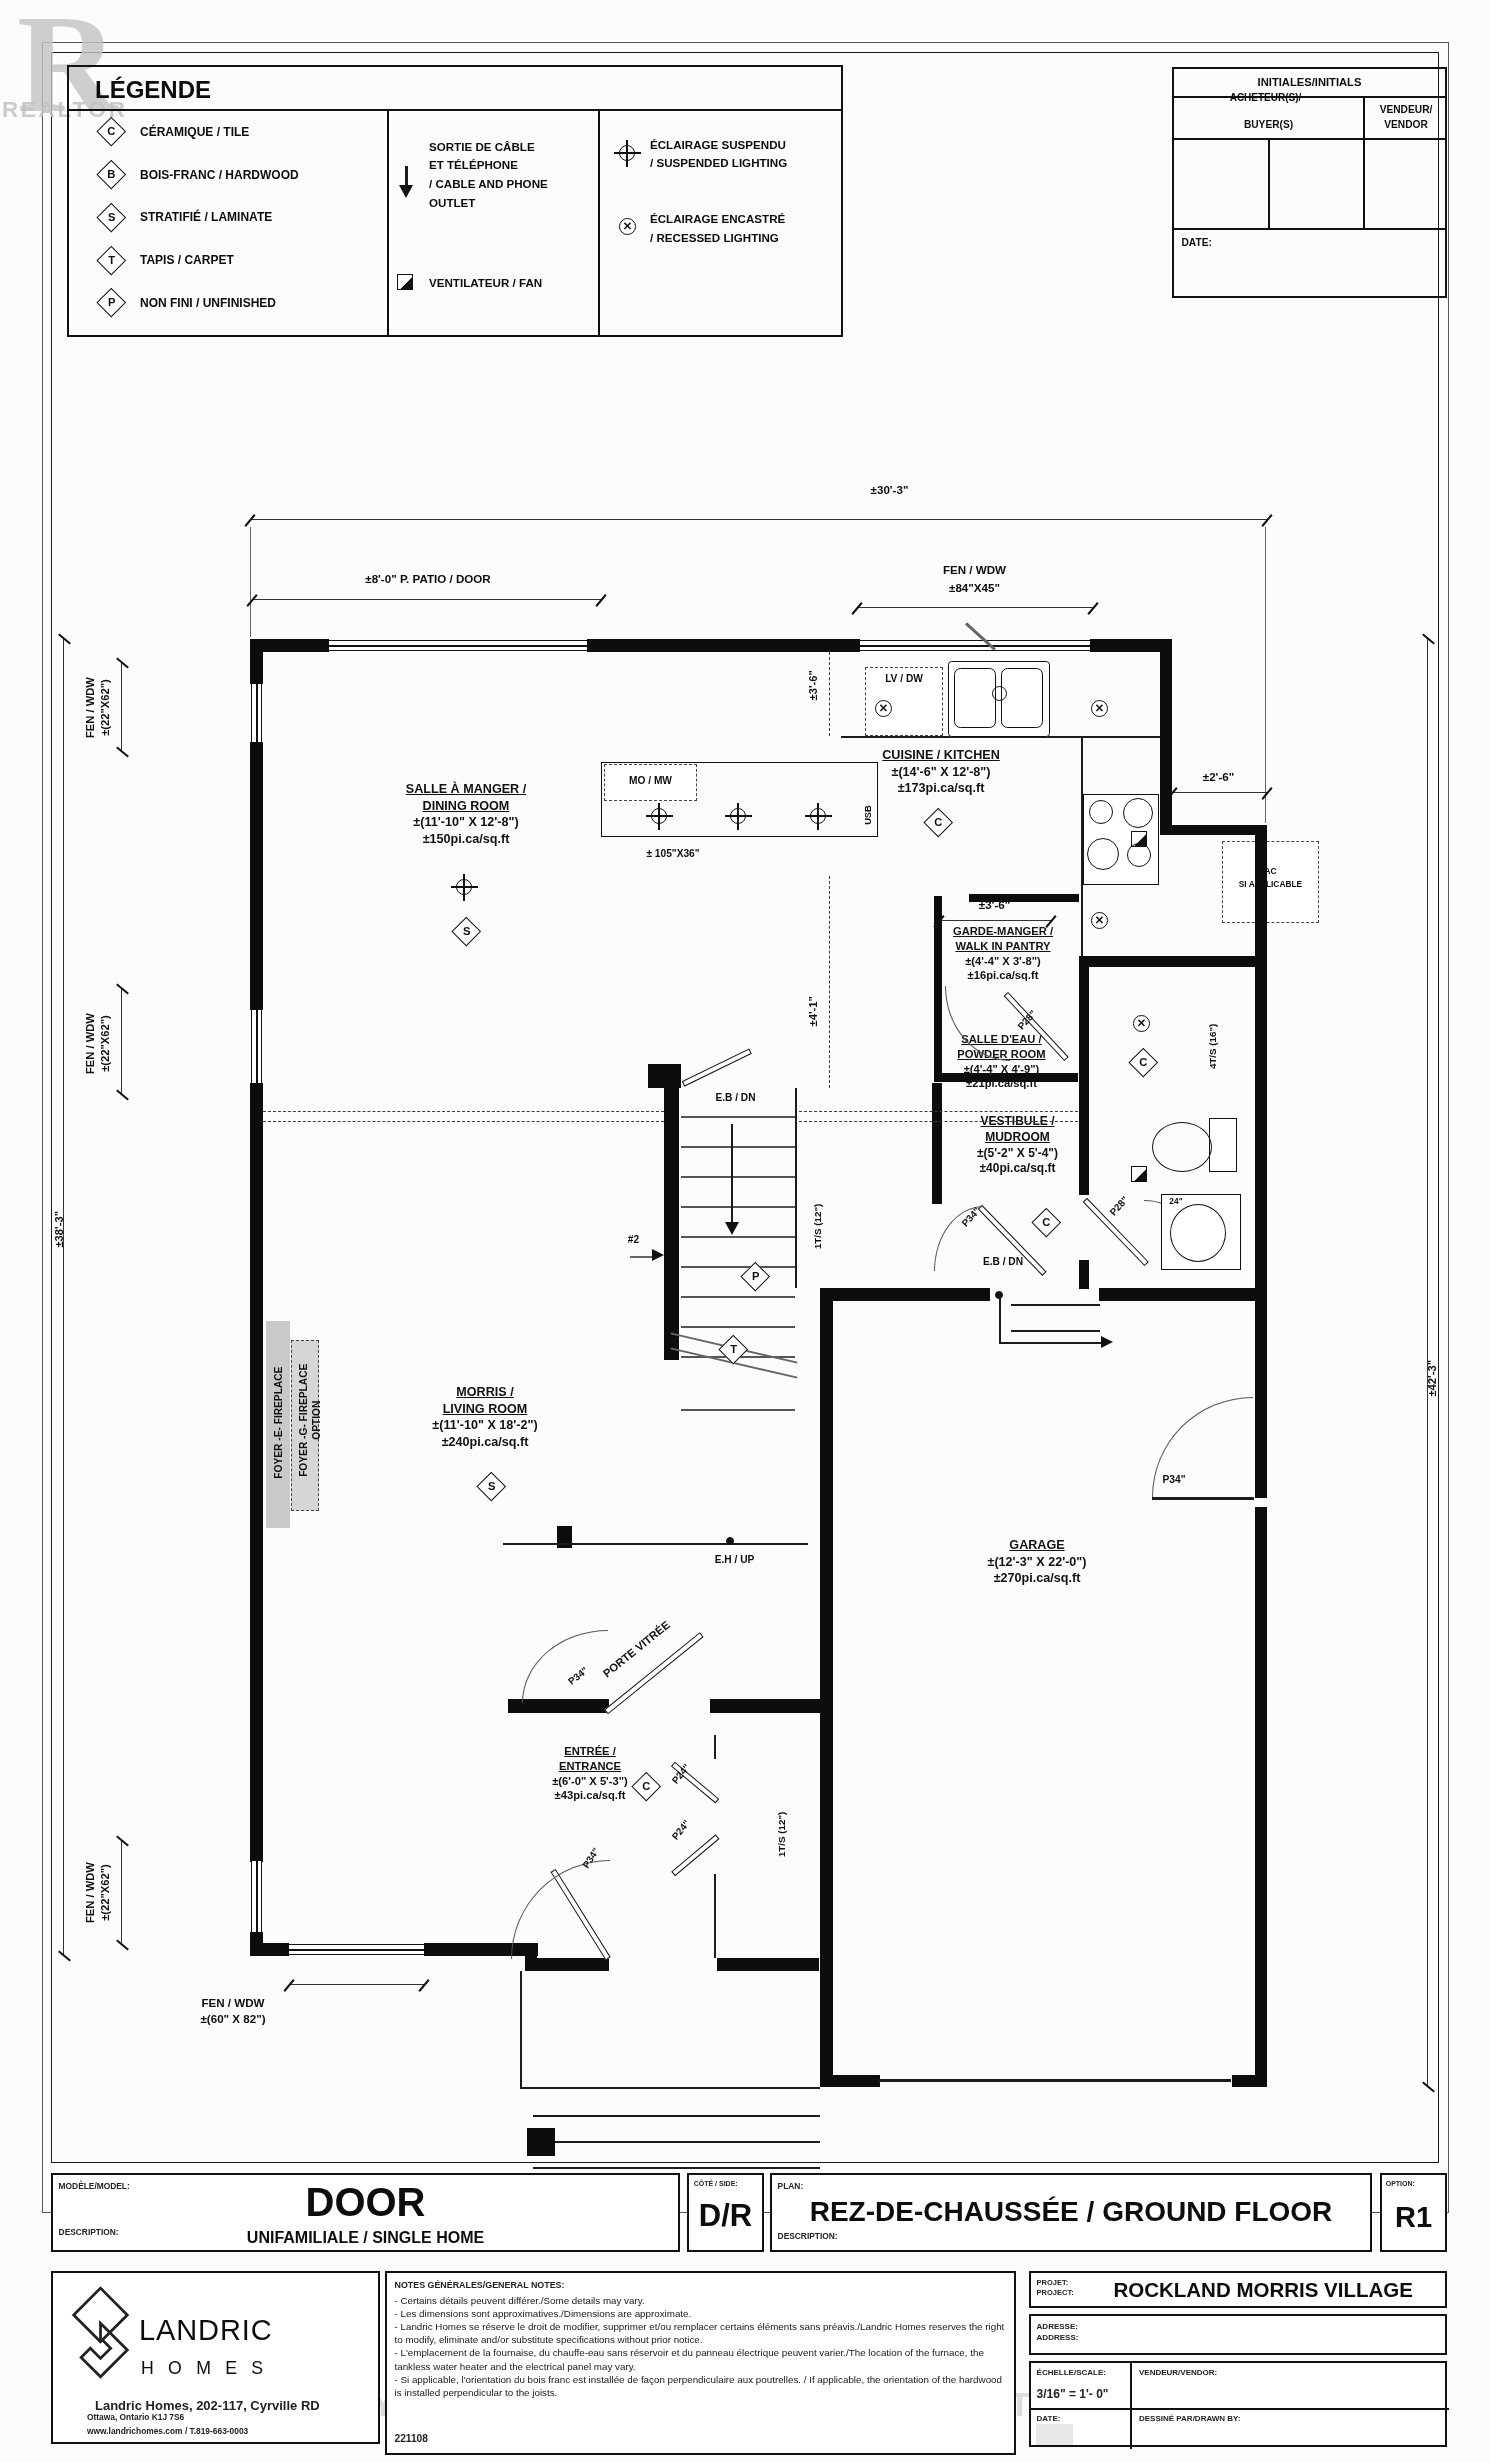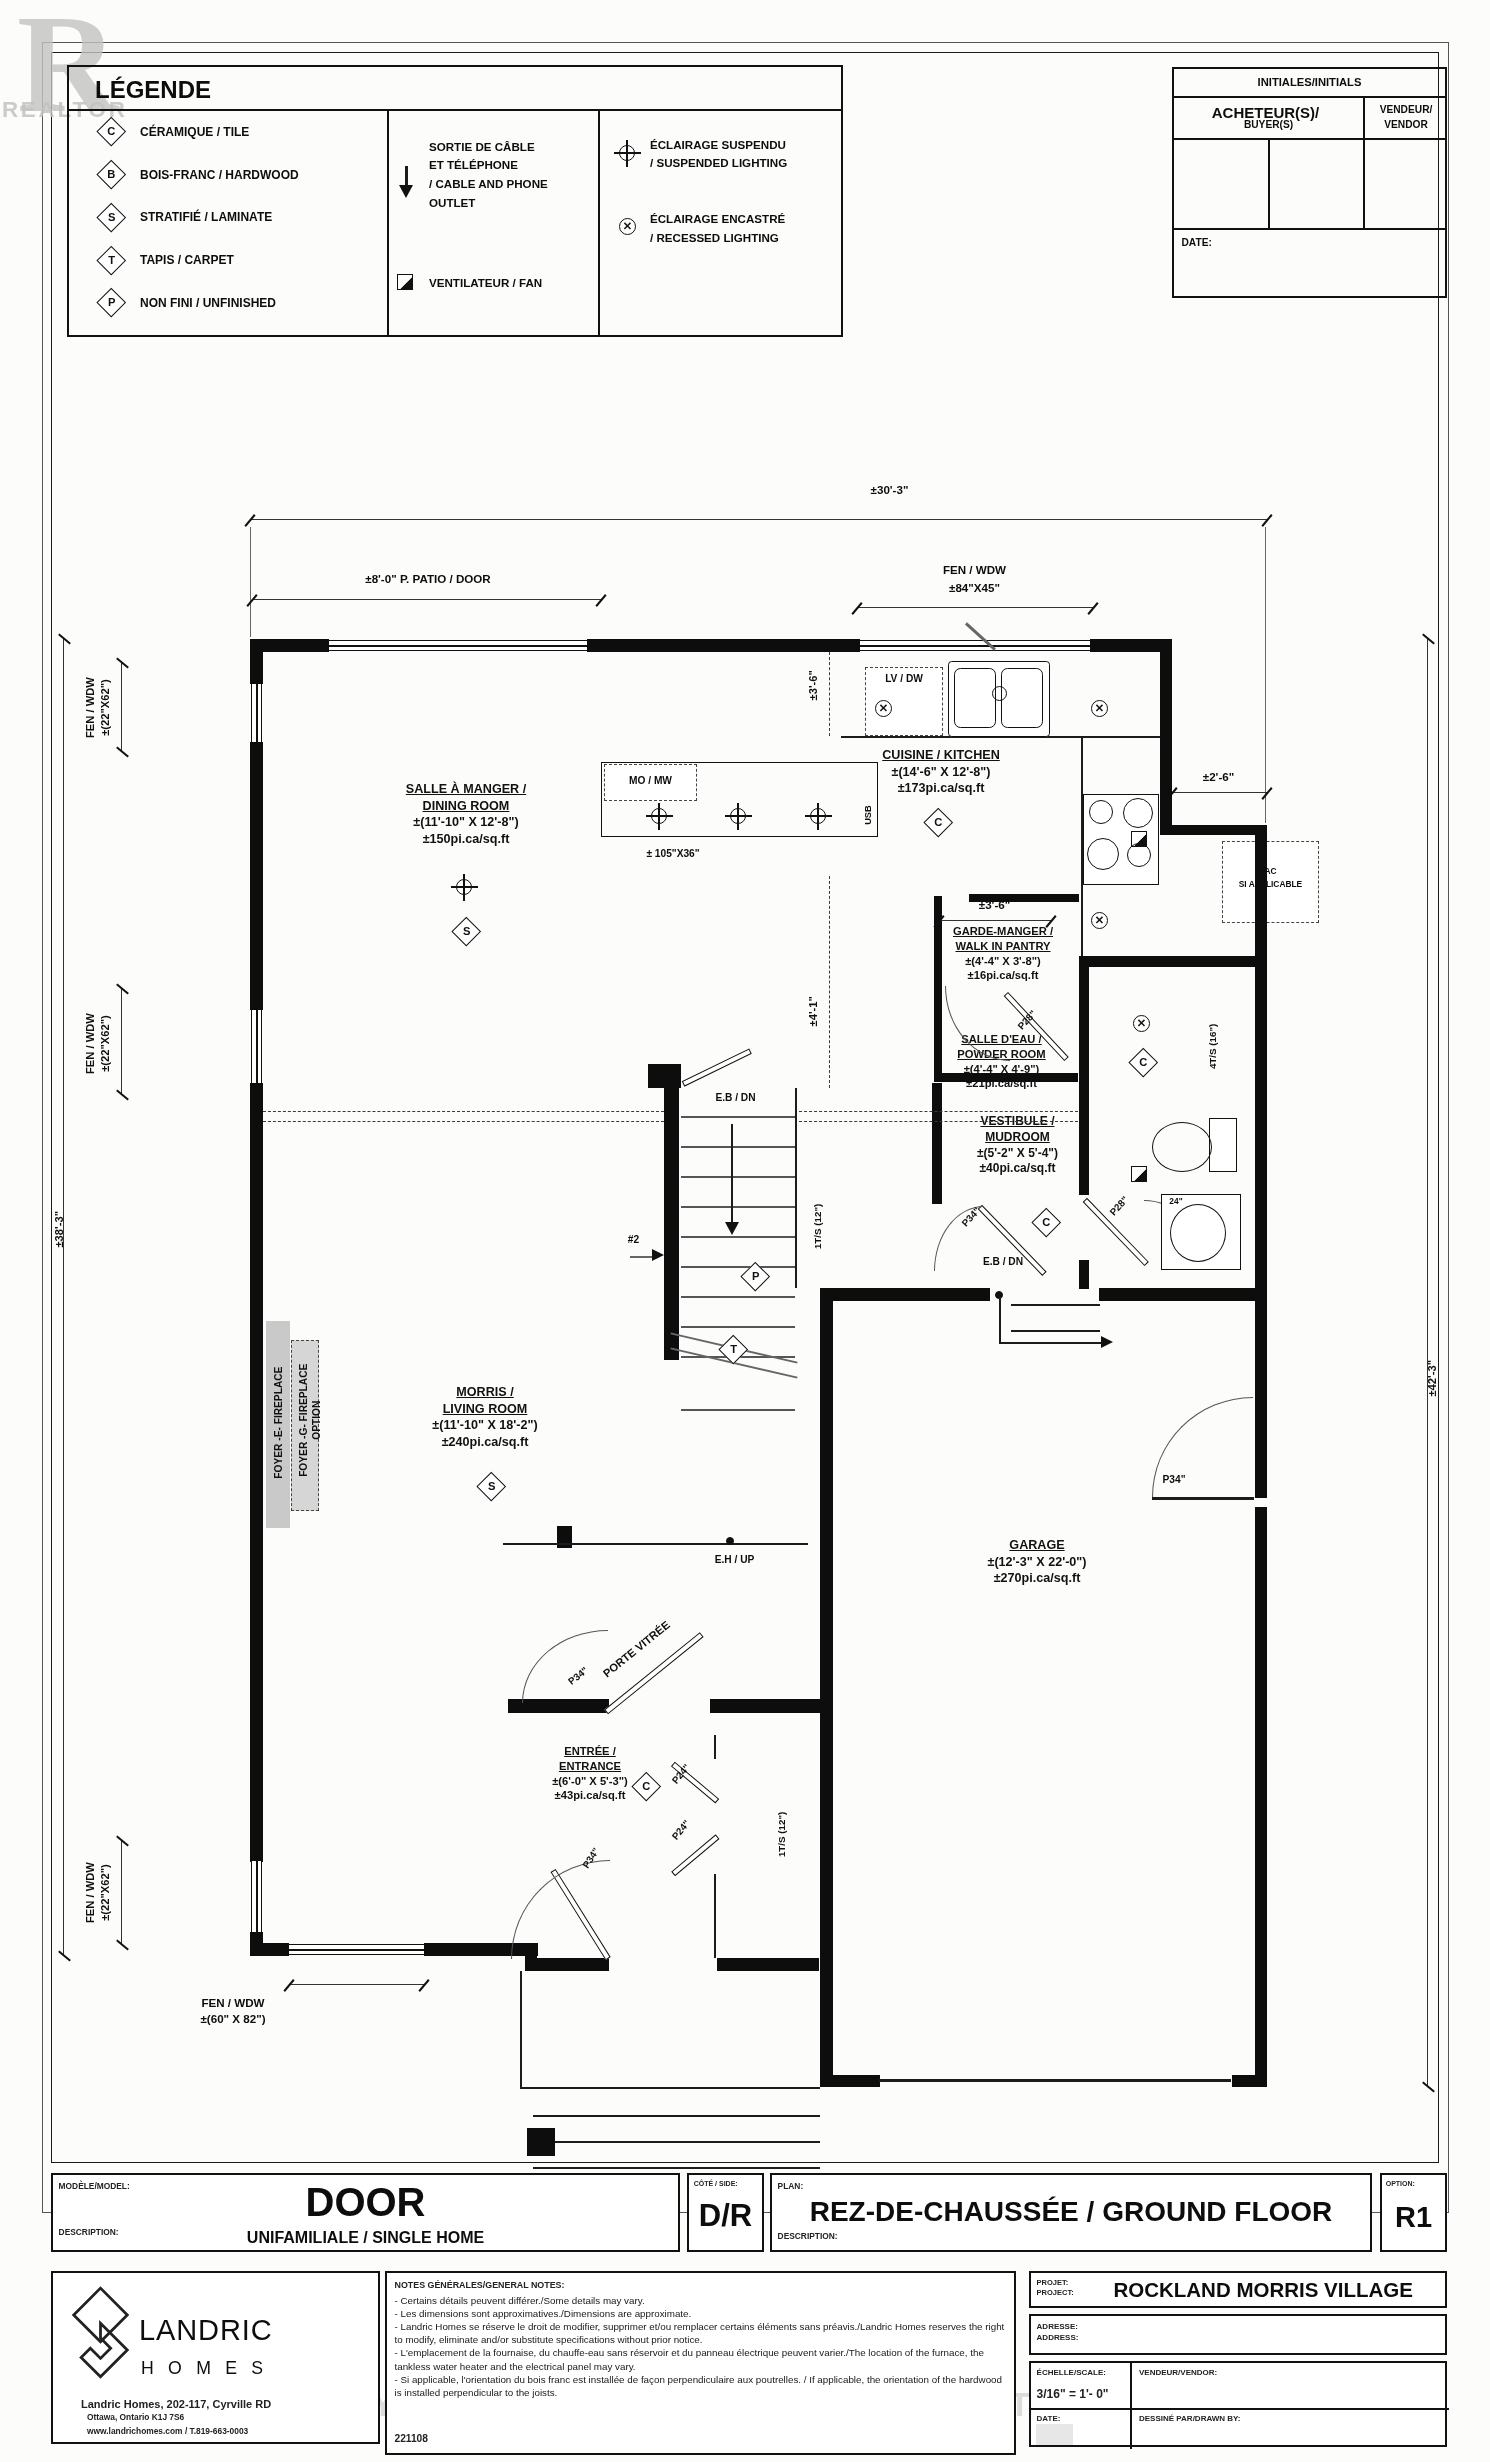--- a/index.html
+++ b/index.html
@@ -107,21 +107,21 @@
     <div class="lbl lf sm" style="left:581px;top:71px;font-size:11.6px">ÉCLAIRAGE SUSPENDU</div>
     <div class="lbl lf sm" style="left:581px;top:89px;font-size:11.6px">/ SUSPENDED LIGHTING</div>
     <div class="rl" style="left:550px;top:151px"></div>
     <div class="lbl lf sm" style="left:581px;top:145px;font-size:11.6px">ÉCLAIRAGE  ENCASTRÉ</div>
     <div class="lbl lf sm" style="left:581px;top:164px;font-size:11.6px">/ RECESSED LIGHTING</div>
   </div>
 
   <div class="a" style="left:1172px;top:67px;width:275px;height:231px;border:2.3px solid #111">
     <div class="lbl" style="left:0;right:0;top:5.6px;font-size:11.2px">INITIALES/INITIALS</div>
     <div class="a" style="left:0;top:27px;right:0;height:1.9px;background:#111"></div>
-    <div class="lbl" style="left:0;width:183px;top:35px;font-size:15px">ACHETEUR(S)/</div>
+    <div class="lbl" style="left:0;width:183px;top:23px;font-size:10px">ACHETEUR(S)/</div>
     <div class="lbl" style="left:0;width:189px;top:50px;font-size:10.2px">BUYER(S)</div>
     <div class="lbl" style="left:189px;width:86px;top:35px;font-size:10.2px">VENDEUR/</div>
     <div class="lbl" style="left:189px;width:86px;top:50px;font-size:10.2px">VENDOR</div>
     <div class="a" style="left:189px;top:27px;width:1.9px;bottom:68px;background:#111"></div>
     <div class="a" style="left:0;top:69px;right:0;height:1.9px;background:#111"></div>
     <div class="a" style="left:94px;top:71px;width:1.9px;height:89px;background:#111"></div>
     <div class="a" style="left:0;top:159px;right:0;height:1.9px;background:#111"></div>
     <div class="lbl lf" style="left:7.5px;top:168px;font-size:10.2px">DATE:</div>
   </div>
 
@@ -440,21 +440,21 @@
     <div class="lbl" style="left:0;right:0;top:24px;font-size:29px">R1</div>
   </div>
 
   <div class="tb" style="left:51px;top:2271px;width:329px;height:173px">
     <svg class="a" style="left:17px;top:11.2px" width="61" height="121" viewBox="0 0 66 130">
       <path d="M33 4 L62 33 L33 62 L4 33 Z" fill="none" stroke="#222" stroke-width="3"></path>
       <path d="M33 42 L62 71 L33 100 L12 79 L22 69 L33 80 L44 69 L33 58 Z" fill="none" stroke="#222" stroke-width="3"></path>
     </svg>
     <div class="lbl lf" style="left:86px;top:39px;font-size:29px;font-weight:normal;letter-spacing:0.9px">LANDRIC</div>
     <div class="lbl lf" style="left:88px;top:84px;font-size:17.7px;font-weight:normal;letter-spacing:4.7px">H O M E S</div>
-    <div class="tlbl" style="left:28px;top:125px;font-size:11px;font-weight:bold">Landric Homes, 202-117, Cyrville RD</div>
+    <div class="tlbl" style="left:42px;top:125px;font-size:13px;font-weight:bold">Landric Homes, 202-117, Cyrville RD</div>
     <div class="tlbl" style="left:34px;top:139px;font-size:8.4px;font-weight:bold">Ottawa, Ontario K1J 7S6</div>
     <div class="tlbl" style="left:34px;top:153px;font-size:8.4px;font-weight:bold">www.landrichomes.com / T.819-663-0003</div>
   </div>
 
   <div class="tb" style="left:385px;top:2271px;width:631px;height:184px">
     <div class="tlbl" style="left:7.5px;top:6.5px;font-size:8.9px">NOTES GÉNÉRALES/GENERAL NOTES:</div>
     <div class="a" style="left:7.5px;top:20.5px;width:610px;font-size:9.8px;line-height:1.35;color:#181818">
       <div>- Certains détails peuvent différer./Some details may vary.</div>
       <div>- Les dimensions sont approximatives./Dimensions are approximate.</div>
       <div>- Landric Homes se réserve le droit de modifier, supprimer et/ou remplacer certains éléments sans préavis./Landric Homes reserves the right to modify, eliminate and/or substitute specifications without prior notice.</div>

